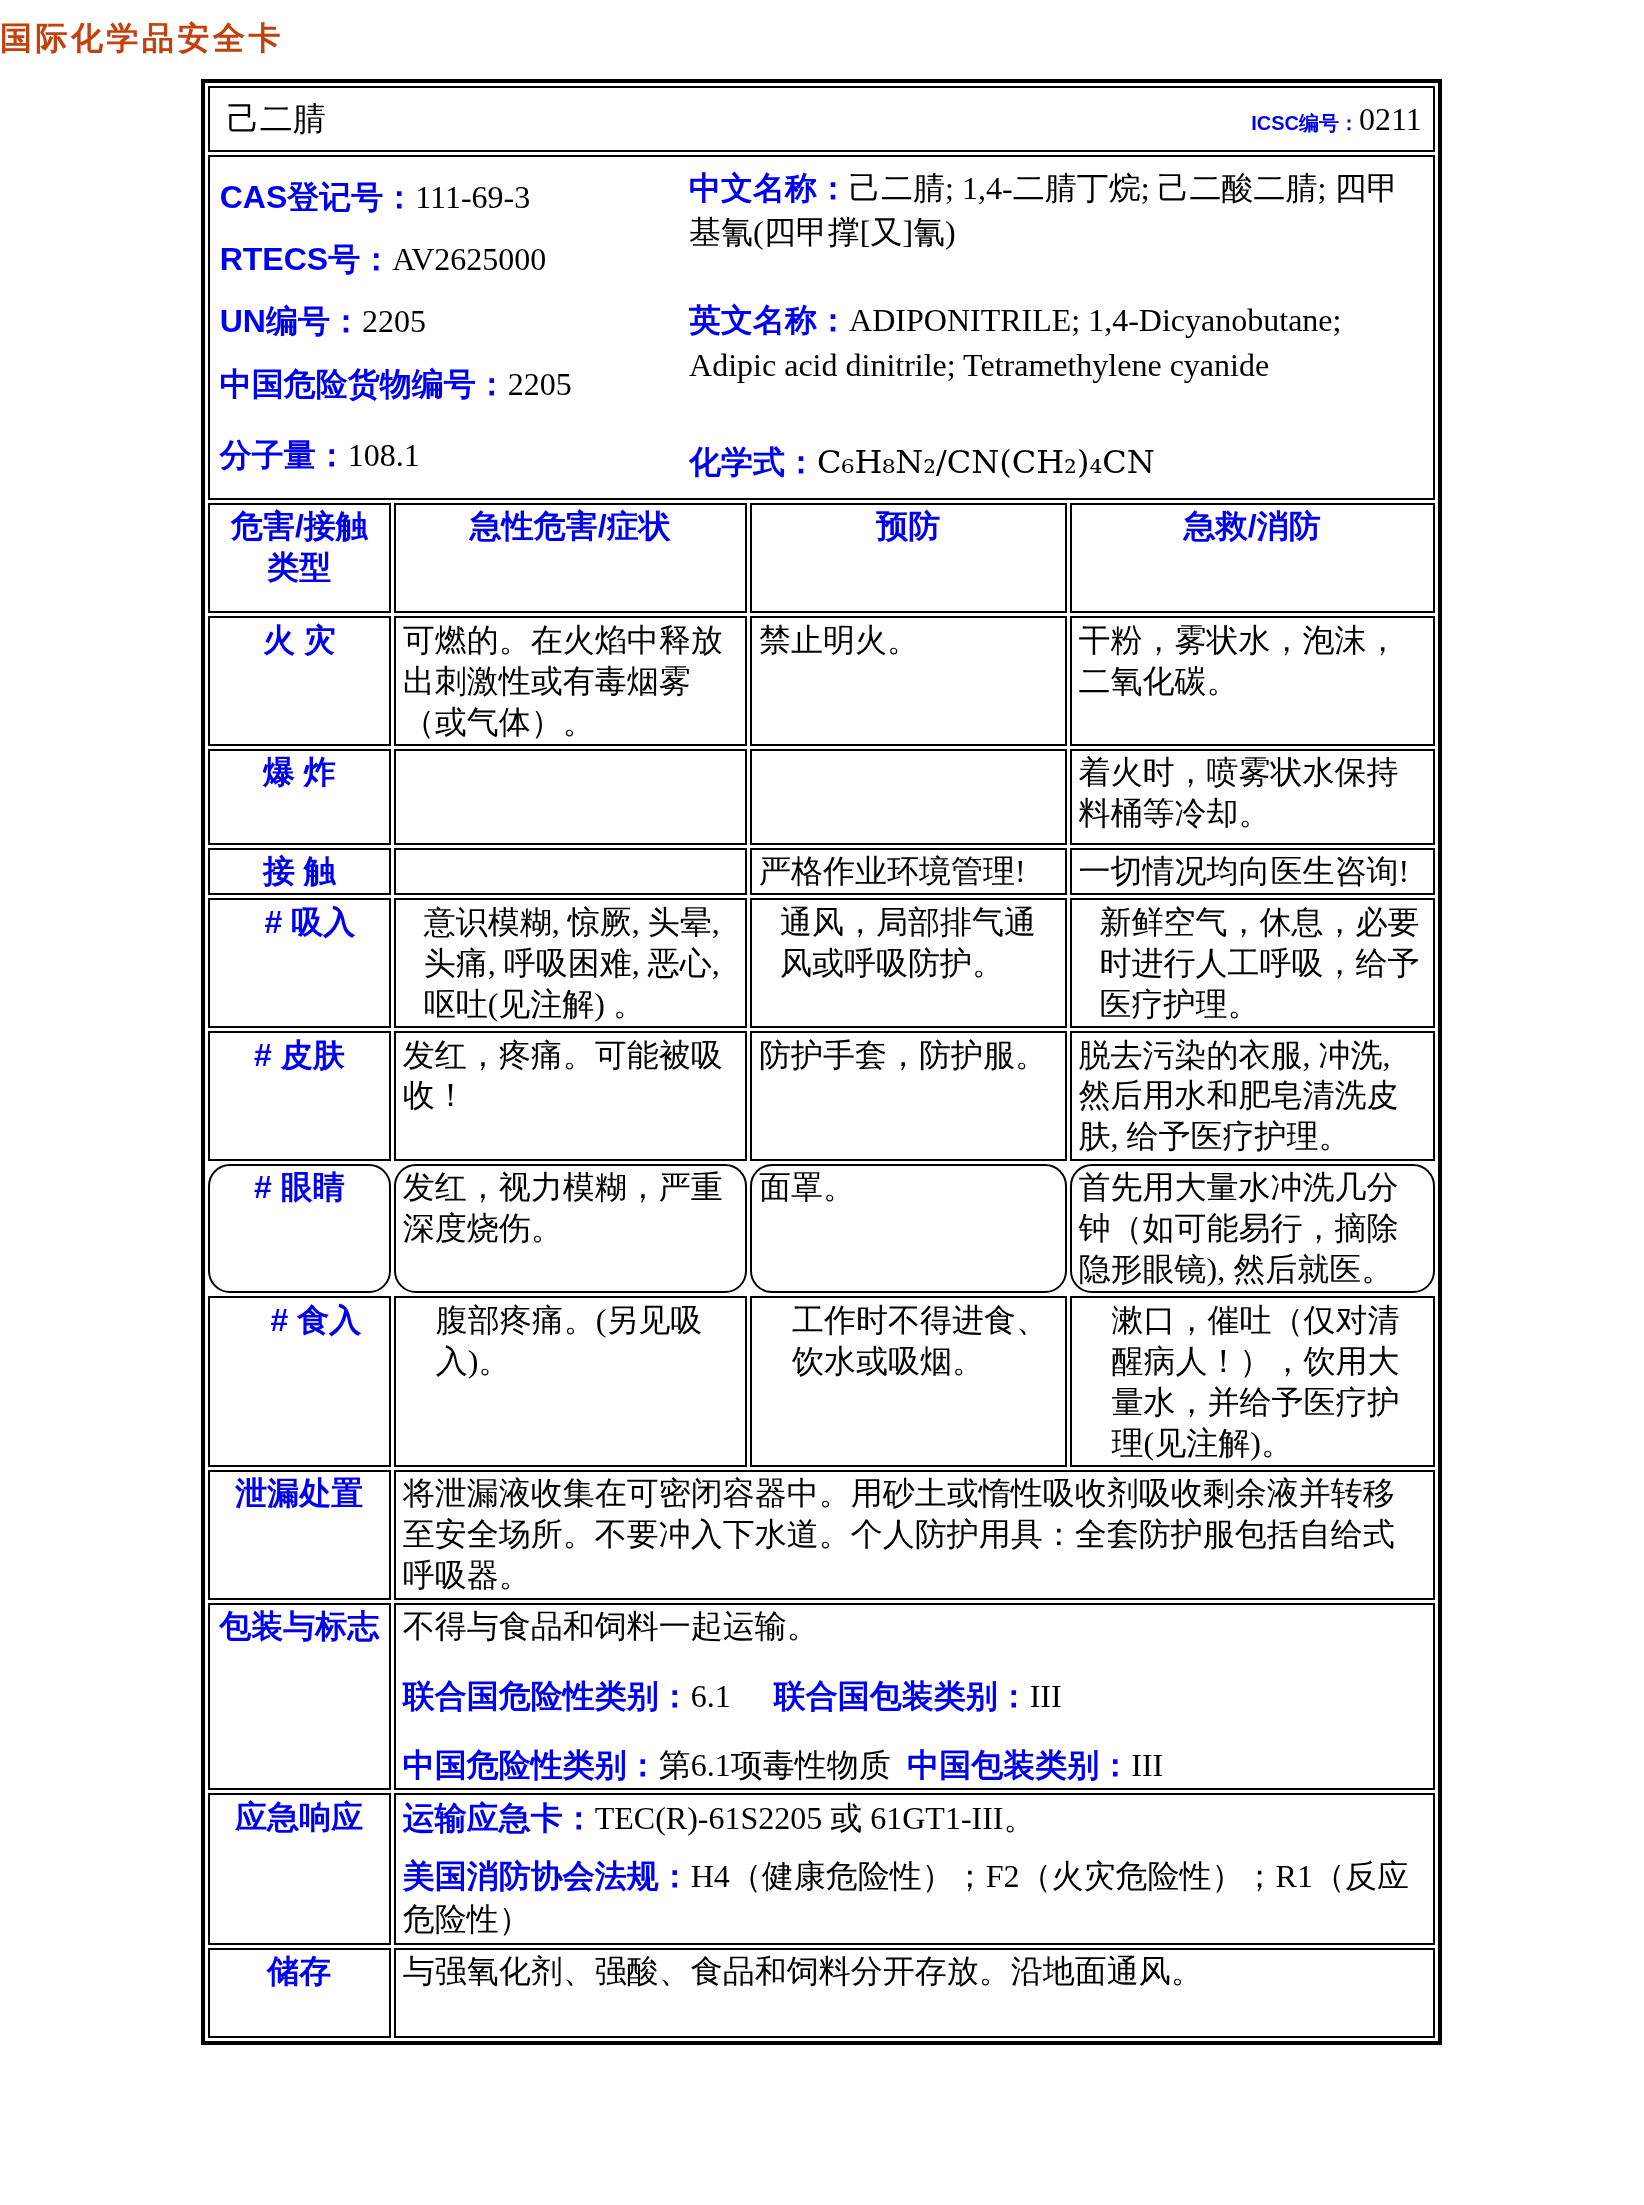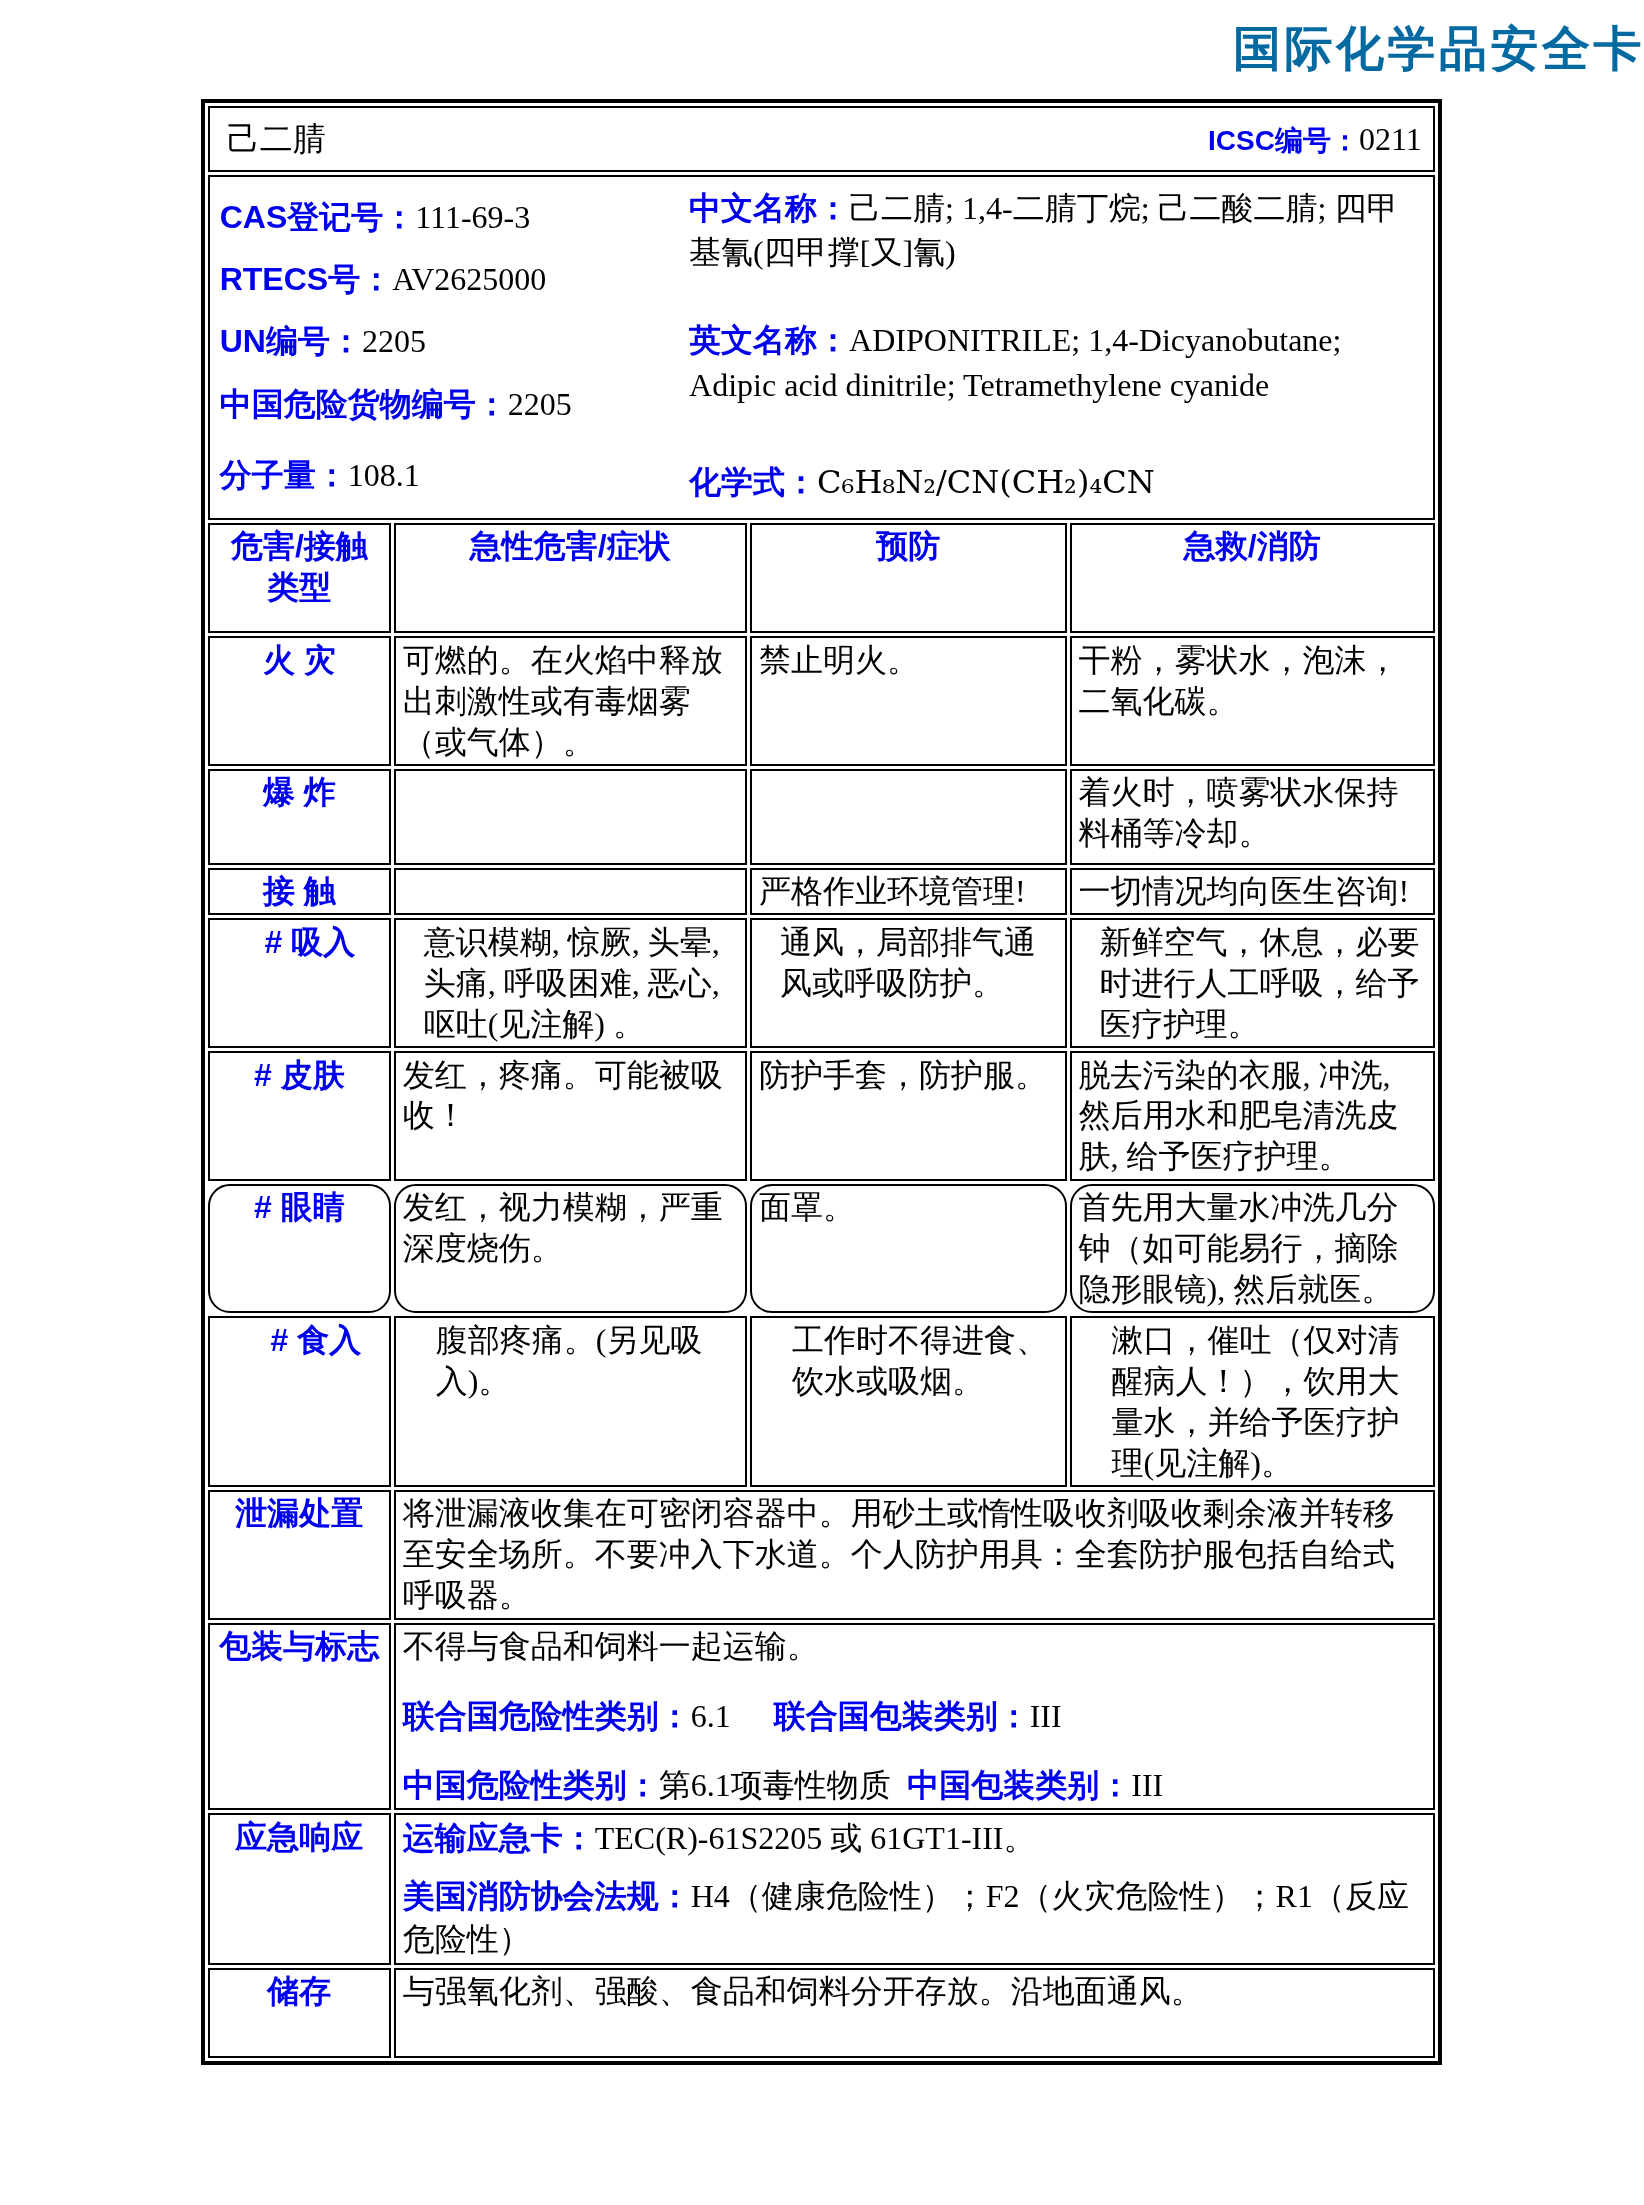--- a/index.html
+++ b/index.html
@@ -1,43 +1,43 @@
 <!DOCTYPE html>
 <html style="font-size:11px"><head>
 <meta charset="utf-8">
 <style>
   html,body{margin:0;padding:0;background:#ffffff;}
   body{width:1645px;height:2205px;font-family:"Liberation Serif","DejaVu Serif",serif;color:#000;}
   .lblfont{font-family:"Liberation Sans","DejaVu Sans",sans-serif;font-weight:bold;color:#0000ee;}
   .valfont{font-family:"Liberation Serif","DejaVu Serif",serif;color:#000;font-weight:normal;}
 
   h1.title{
-    margin:16.6px 0 18px 0;text-align:right;
+    margin:16.6px 0 18px 0;text-align:left;
     font-family:"Liberation Sans","DejaVu Sans",sans-serif;
-    font-size:48px;font-weight:bold;color:#0369a1;letter-spacing:3.5px;
+    font-size:32px;font-weight:bold;color:#c2410c;letter-spacing:3.5px;
   }
 
   table.card{
     margin-left:201px;width:1241px;
     border:4.2px solid #000;
     border-collapse:separate;border-spacing:3.5px;
     table-layout:fixed;
   }
   table.card td,table.card th{
     border:2.1px solid #000;background:#fff;
     vertical-align:top;padding:1.4px 7px;
     font-size:32px;line-height:1.28;
     word-break:break-word;
   }
 
   
   tr.r-head td{height:60px;vertical-align:middle;}
   .head-flex{display:flex;justify-content:space-between;align-items:center;padding:0 4.2px 0 9.7px;}
   .head-flex .chem{font-size:33px;}
-  .head-flex .icsc .lblfont{font-size:28px;}
+  .head-flex .icsc .lblfont{font-size:20px;}
   .head-flex .icsc .valfont{font-size:32px;}
 
   
   tr.r-ids td{padding:8.3px 9.7px 12.5px 9.7px;}
   .ids-grid{display:grid;grid-template-columns:39% 61%;}
   .ids-left .line{line-height:1.95;white-space:nowrap;}
   .ids-right .para{line-height:1.4;}
   .ids-right .para.en{margin-top:43px;}
   .bottom-mw{margin-top:18px;line-height:1.4;}
   .bottom-formula{margin-top:25px;line-height:1.4;}

